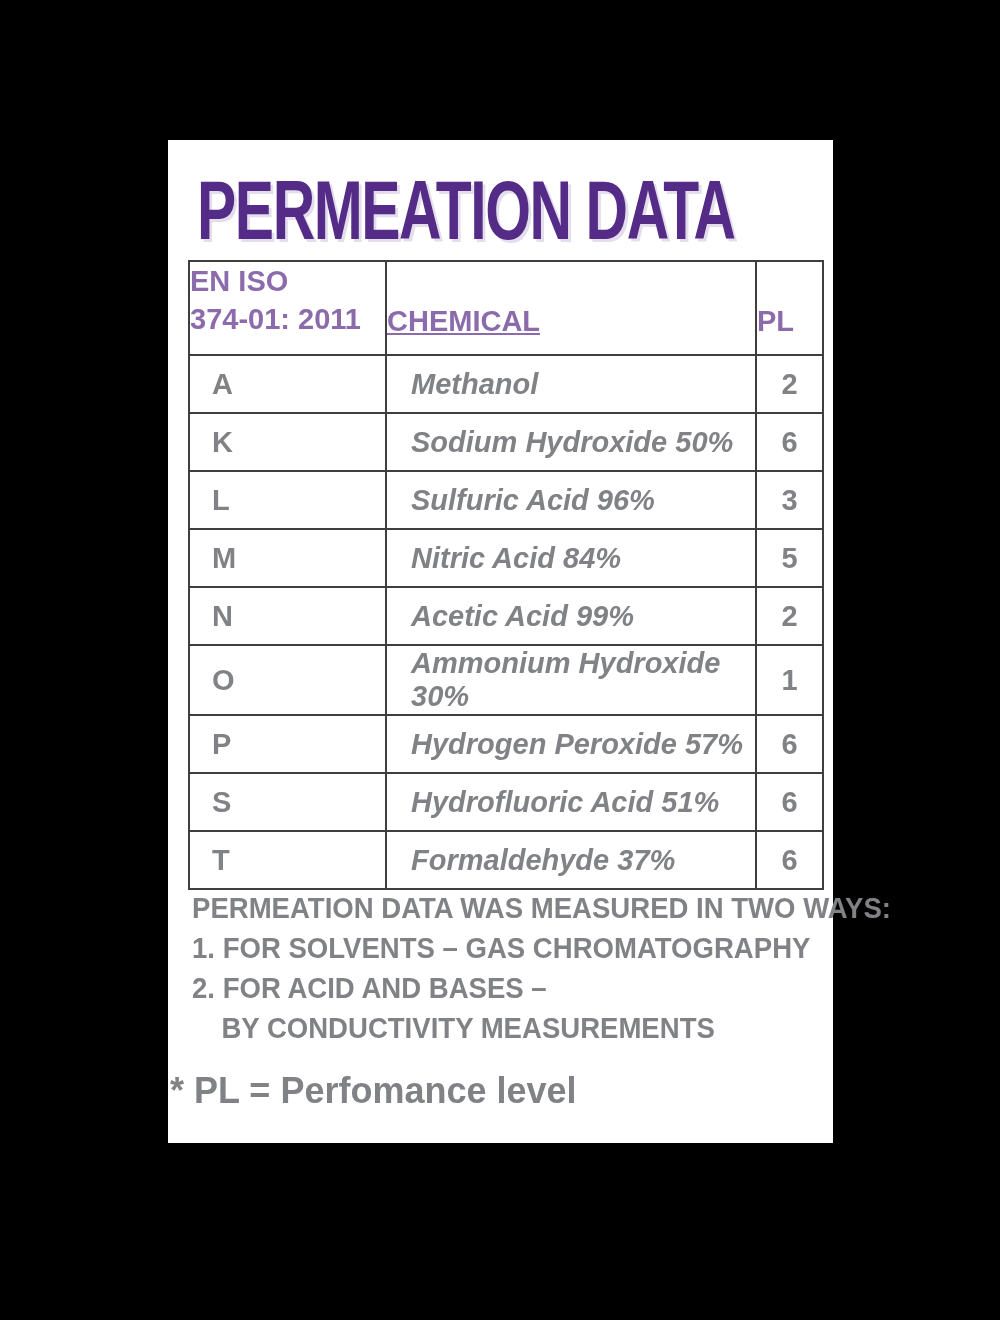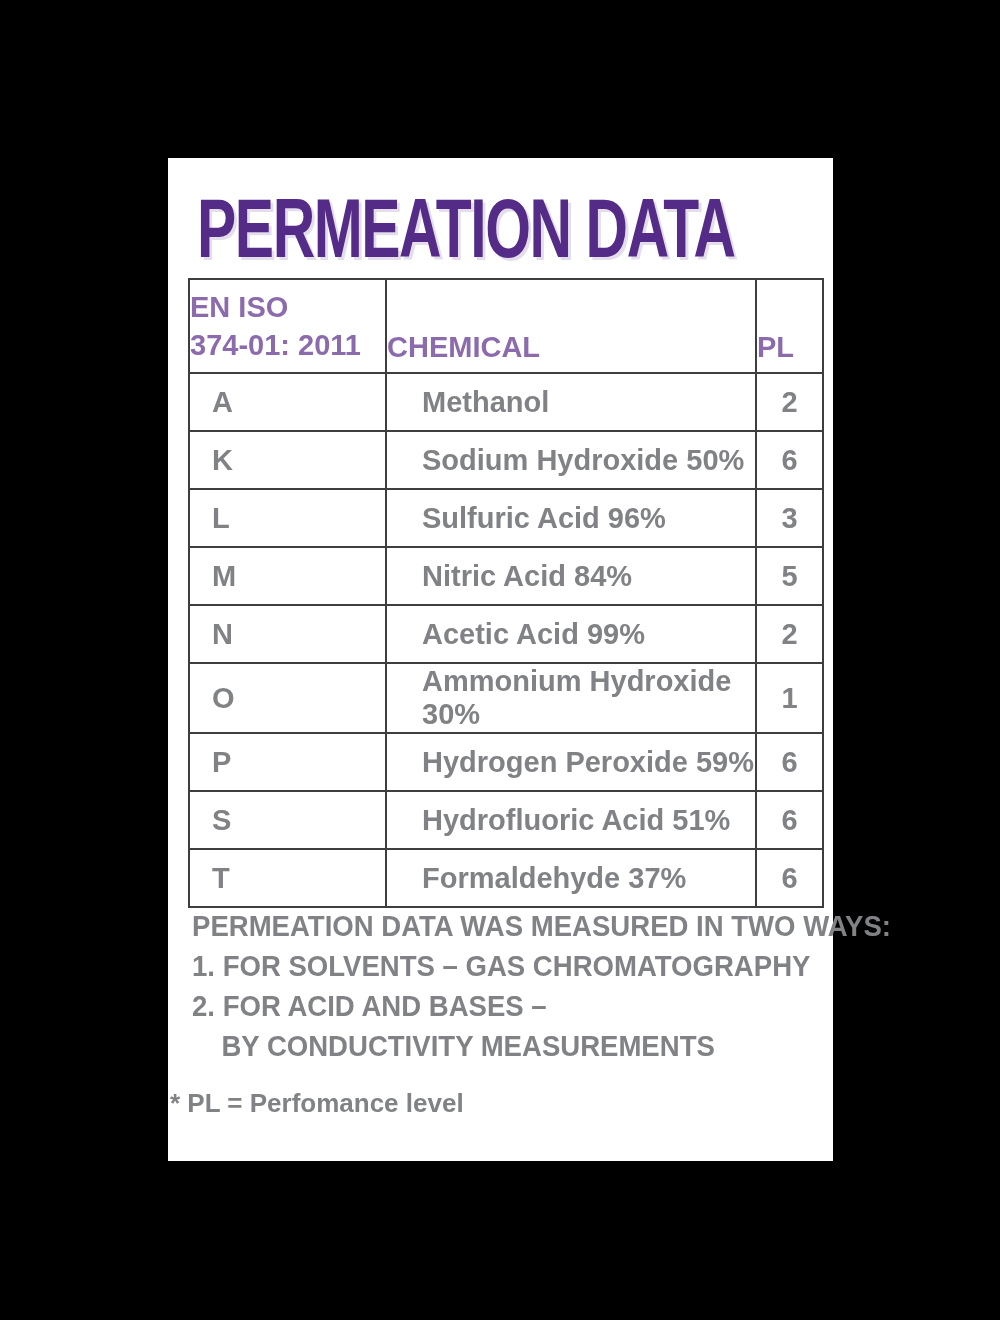--- a/index.html
+++ b/index.html
@@ -10,21 +10,21 @@
     width: 1000px;
     height: 1320px;
     background: #000000;
     position: relative;
     font-family: "Liberation Sans", sans-serif;
     overflow: hidden;
   }
   .card {
     position: absolute;
     left: 168px;
-    top: 158px;
+    top: 140px;
     width: 665px;
     height: 1003px;
     background: #ffffff;
   }
   .title {
     position: absolute;
     left: 29px;
     top: 22px;
     font-size: 84px;
     font-weight: bold;
@@ -44,55 +44,55 @@
     table-layout: fixed;
   }
   table.perm th, table.perm td {
     border: 2px solid #3E3E3E;
     font-weight: bold;
     overflow: hidden;
   }
   table.perm thead tr { height: 94px; }
   table.perm thead th {
     vertical-align: bottom;
-    padding: 0 0 8px 0;
+    padding: 0 0 16px 0;
     color: #8C6BAD;
     font-size: 29px;
     text-align: left;
   }
   th.h-standard { padding-left: 22px; line-height: 38px; }
-  th.h-chemical { padding-left: 17px; }
+  th.h-chemical { padding-left: 17px; text-decoration: underline; }
   th.h-pl { text-align: center; padding-left: 0; }
   table.perm tbody tr { height: 58px; }
   table.perm tbody td {
     color: #808285;
     font-size: 29px;
     vertical-align: middle;
   }
   td.c-code { padding-left: 22px; }
-  td.c-chem { padding-left: 35px; }
+  td.c-chem { padding-left: 24px; font-style: italic; }
   td.c-pl { text-align: center; }
   .notes {
     position: absolute;
     left: 24px;
     top: 748px;
     font-size: 29px;
     font-weight: bold;
     color: #808285;
     line-height: 40px;
     white-space: nowrap;
     transform: scaleX(0.95);
     transform-origin: left top;
   }
   .notes .cont { padding-left: 31px; }
   .pl-note {
     position: absolute;
     left: 2px;
     top: 930px;
-    font-size: 26px;
+    font-size: 36px;
     font-weight: bold;
     color: #808285;
     white-space: nowrap;
   }
 </style>
 </head>
 <body>
 
 <div class="card">
 
@@ -140,21 +140,21 @@
         <td class="c-chem">Acetic Acid 99%</td>
         <td class="c-pl">2</td>
       </tr>
       <tr>
         <td class="c-code">O</td>
         <td class="c-chem">Ammonium Hydroxide 30%</td>
         <td class="c-pl">1</td>
       </tr>
       <tr>
         <td class="c-code">P</td>
-        <td class="c-chem">Hydrogen Peroxide 59%</td>
+        <td class="c-chem">Hydrogen Peroxide 57%</td>
         <td class="c-pl">6</td>
       </tr>
       <tr>
         <td class="c-code">S</td>
         <td class="c-chem">Hydrofluoric Acid 51%</td>
         <td class="c-pl">6</td>
       </tr>
       <tr>
         <td class="c-code">T</td>
         <td class="c-chem">Formaldehyde 37%</td>

